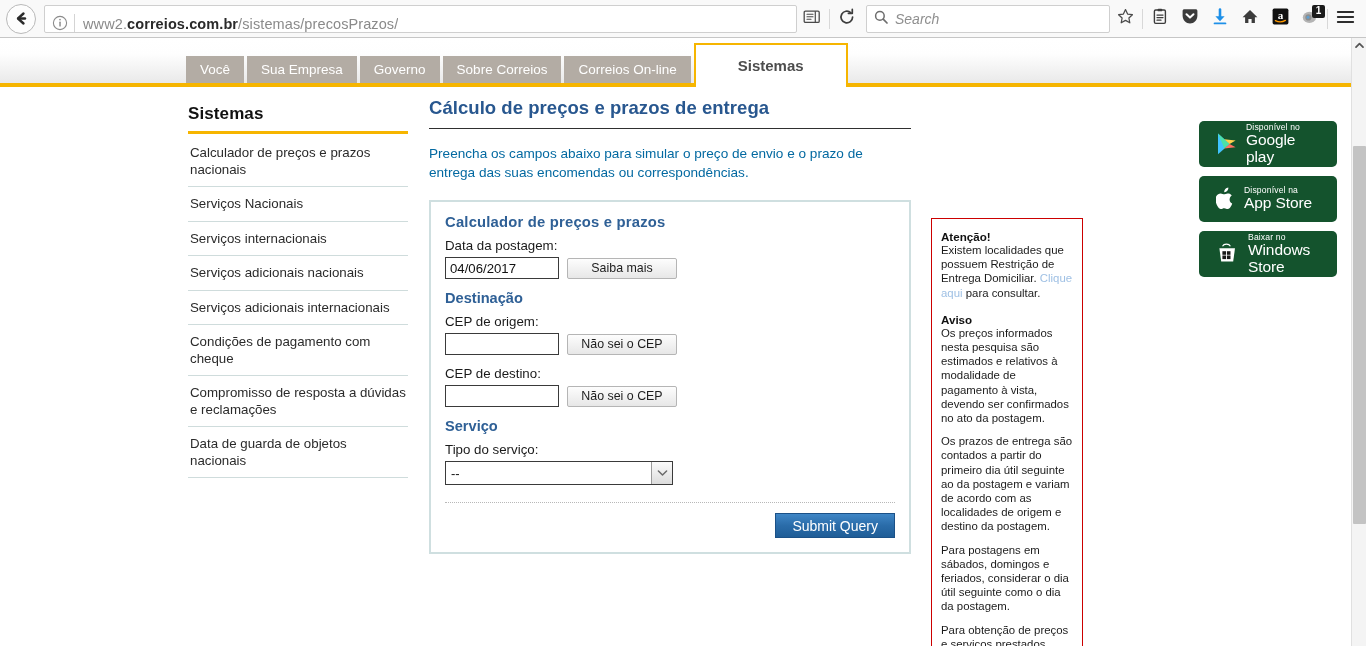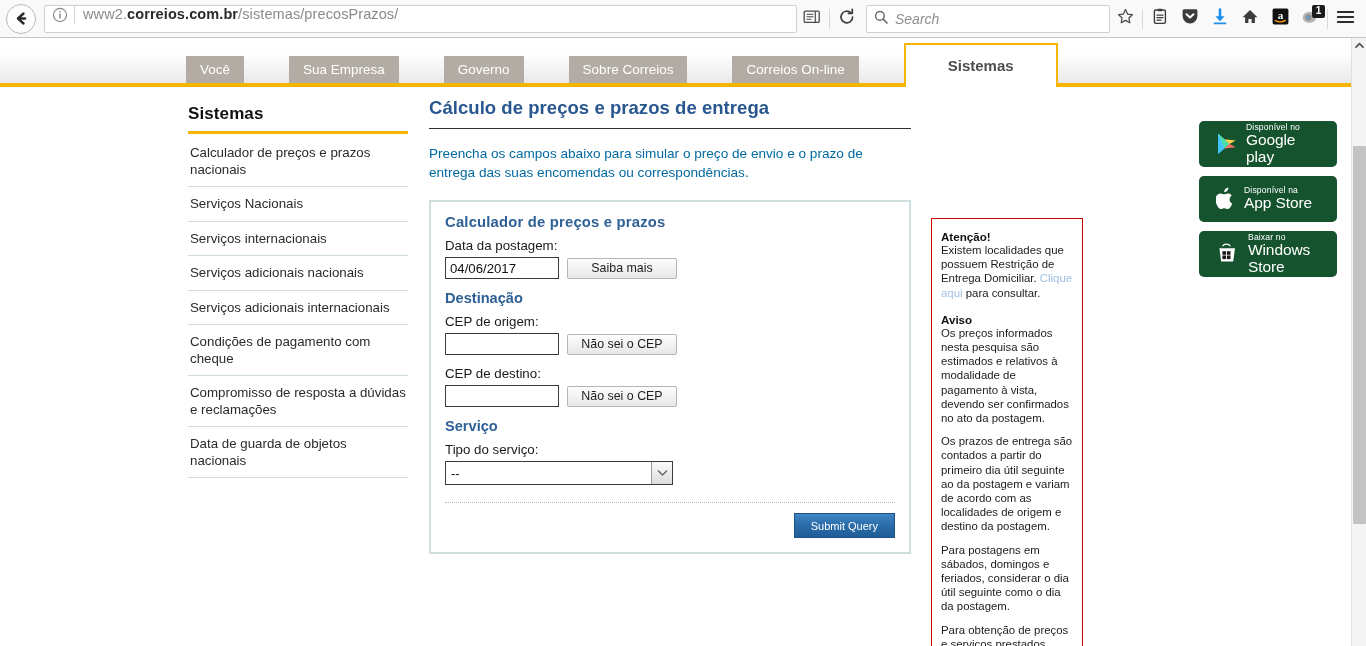--- a/index.html
+++ b/index.html
@@ -19,21 +19,21 @@
   }
   .nav-btn {
     width: 30px; height: 30px; border-radius: 50%;
     border: 1px solid #b9b9b9; background: #fdfdfd;
     display: flex; align-items: center; justify-content: center;
     flex: 0 0 auto; margin-right: 8px;
   }
   .nav-btn svg { display:block; }
 
   #urlbar {
-    flex: 1 1 auto; height: 28px; display: flex; align-items: flex-start;
+    flex: 1 1 auto; height: 28px; display: flex; align-items: flex-end;
     background: #ffffff; border: 1px solid #cfcfcf;
     border-radius: 2px; padding: 0 6px; min-width: 0;
   }
   #identity-icon { width:18px; height:18px; flex:0 0 auto; margin-right:5px; }
   #url-divider { width:1px; height:18px; background:#d4d4d4; margin-right:8px; flex:0 0 auto; }
   #url-text {
     font-size: 14.5px; color: #8a8a8a; white-space: nowrap;
     overflow: hidden; text-overflow: ellipsis; letter-spacing: .1px;
   }
   #url-text b { color: #2a2a2a; font-weight: 700; }
@@ -69,21 +69,21 @@
   #page { position: absolute; inset: 0 15px 0 0; background: #fff; }
 
   
   #site-header {
     height: 49px; position: relative;
     background: linear-gradient(to bottom, #ffffff 0%, #fefefe 35%, #e9e9e9 100%);
     border-bottom: 4px solid #f6b500;
   }
   #tabs {
     position: absolute; left: 186px; bottom: 0;
-    display: flex; align-items: flex-end; height: 41px; gap: 42px;
+    display: flex; align-items: flex-end; height: 41px;
   }
   .tab {
     height: 27px; line-height: 27px;
     background: #b3aca4; color: #ffffff;
     font-size: 13.5px; text-align: center;
     padding: 0 14px; margin-right: 3px; white-space: nowrap;
   }
   .tab.active {
     height: 44px; line-height: 42px;
     background: #ffffff; color: #4d4d4d;
@@ -161,21 +161,21 @@
     display: flex; align-items: center; justify-content: center;
   }
   #dotted-rule {
     border-top: 1px dotted #b8b8b8; margin: 17px 0 10px 0;
   }
   #submit-row { display: flex; justify-content: flex-end; }
   #submit-btn {
     height: 25px; padding: 0 16px;
     background: linear-gradient(to bottom, #3f86c6 0%, #2a6ca9 50%, #1f5d97 100%);
     border: 1px solid #1b5187; color: #ffffff;
-    font-size: 11px; font-family: "Liberation Sans", sans-serif;
+    font-size: 14px; font-family: "Liberation Sans", sans-serif;
   }
 
   
   #badges { position: absolute; right: 14px; top: 34px; width: 138px; }
   .badge {
     background: #14532d; border-radius: 5px; height: 46px;
     display: flex; align-items: center; padding: 0 17px;
     margin-bottom: 9px; color: #fff;
   }
   .badge-ico { flex: 0 0 auto; margin-right: 8px; display:flex; align-items:center; }

